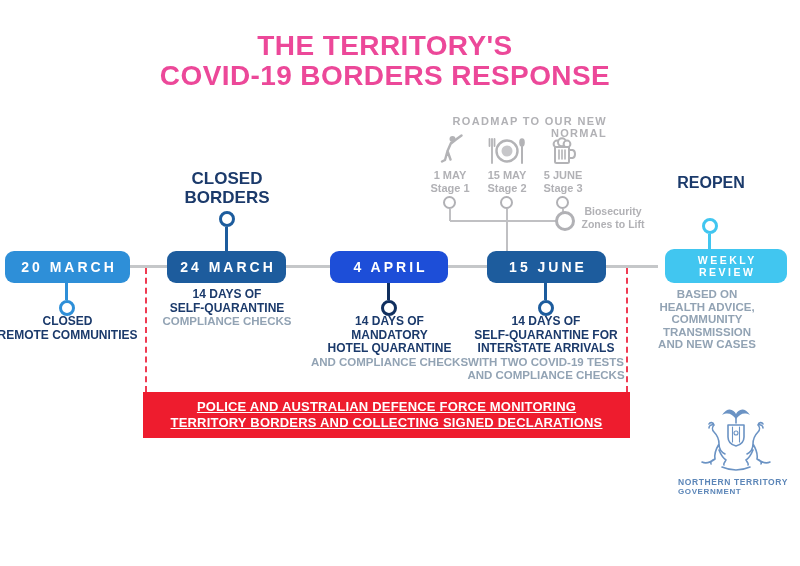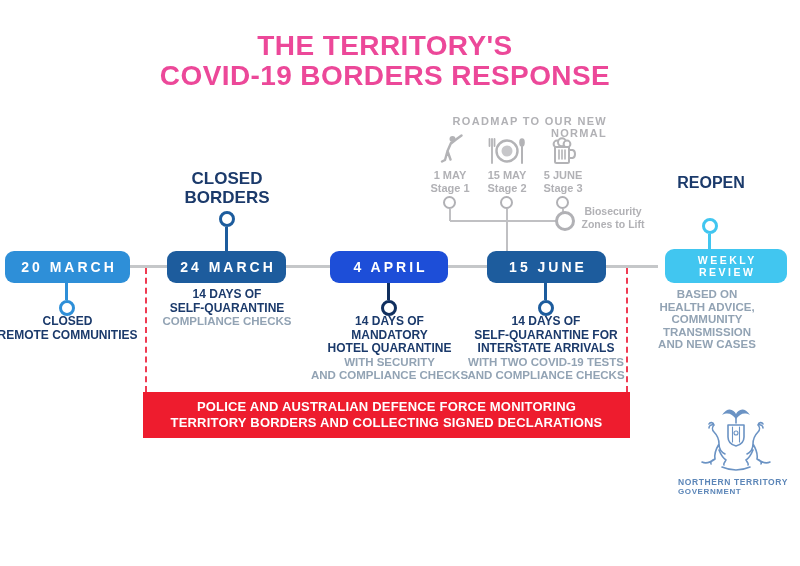--- a/index.html
+++ b/index.html
@@ -67,21 +67,21 @@
   .desc-e4 { left:451px; top:315px; width:190px; }
   .desc-e5 { left:637px; top:288px; width:140px; }
   .desc-e5 .desc-gray { line-height:12.5px; }
 
   
   .dash { position:absolute; top:268px; height:124px; width:0; border-left:2px dashed #ef3b52; }
   .dash-left  { left:145px; }
   .dash-right { left:626px; }
   .banner { position:absolute; left:143px; top:392px; width:487px; height:46px; background:#ee1c2e;
             display:flex; flex-direction:column; align-items:center; justify-content:center;
-            color:#ffffff; font-weight:bold; font-size:13px; line-height:16px; letter-spacing:.2px; text-align:center; }
+            color:#ffffff; font-weight:bold; font-size:13px; line-height:16px; letter-spacing:.2px; text-align:center;text-decoration:underline; }
 
   
   .logo { position:absolute; left:678px; top:402px; width:115px; text-align:left; }
   .logo svg { display:block; margin:0 auto; }
   .logo-text { color:#5c86b8; font-weight:bold; letter-spacing:.6px; }
   .logo-text .l1 { font-size:8.5px; line-height:9px; }
   .logo-text .l2 { font-size:8px;  line-height:9px; }
 
   .icon-gray { stroke:#b3b3b6; fill:none; stroke-linecap:round; stroke-linejoin:round; }
 </style>
@@ -196,21 +196,20 @@
   </div>
   <div class="desc desc-e2">
     <div class="desc-bold">14 DAYS OF</div>
     <div class="desc-bold">SELF-QUARANTINE</div>
     <div class="desc-gray">COMPLIANCE CHECKS</div>
   </div>
   <div class="desc desc-e3">
     <div class="desc-bold">14 DAYS OF</div>
     <div class="desc-bold">MANDATORY</div>
     <div class="desc-bold">HOTEL QUARANTINE</div>
-    <div class="desc-gray">WITH SECURITY</div>
     <div class="desc-gray">AND COMPLIANCE CHECKS</div>
   </div>
   <div class="desc desc-e4">
     <div class="desc-bold">14 DAYS OF</div>
     <div class="desc-bold">SELF-QUARANTINE FOR</div>
     <div class="desc-bold">INTERSTATE ARRIVALS</div>
     <div class="desc-gray">WITH TWO COVID-19 TESTS</div>
     <div class="desc-gray">AND COMPLIANCE CHECKS</div>
   </div>
   <div class="desc desc-e5">

